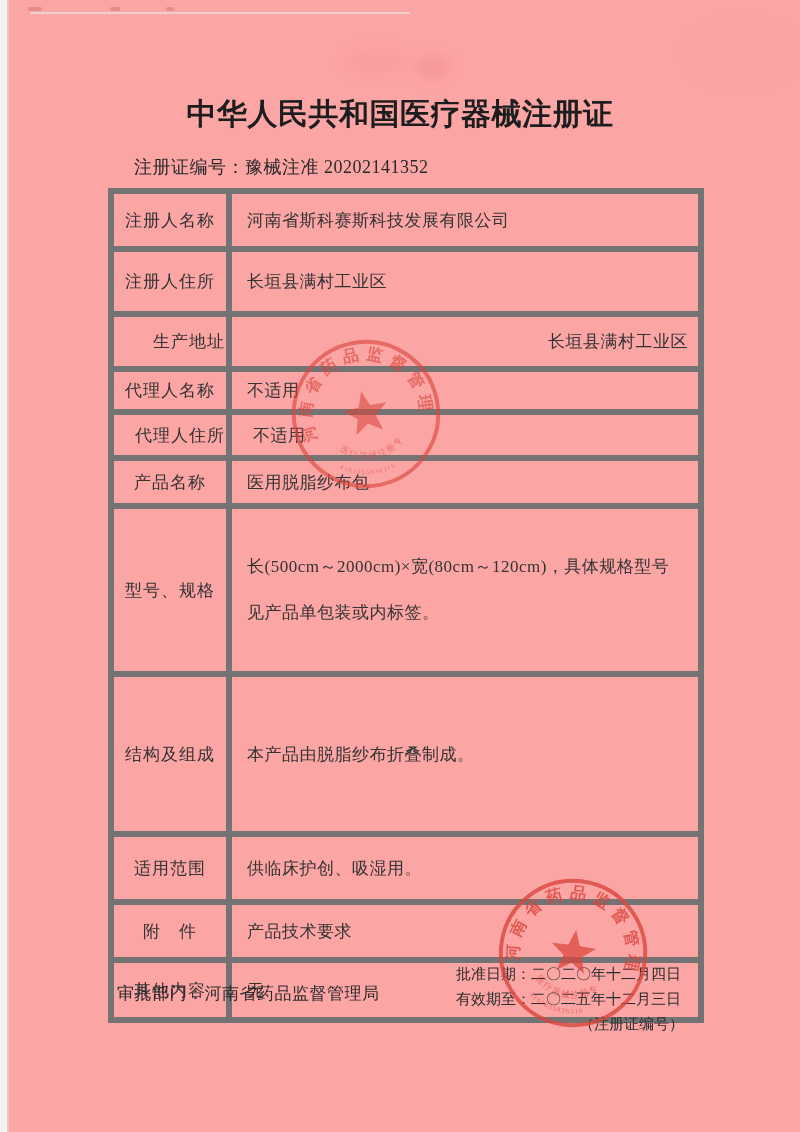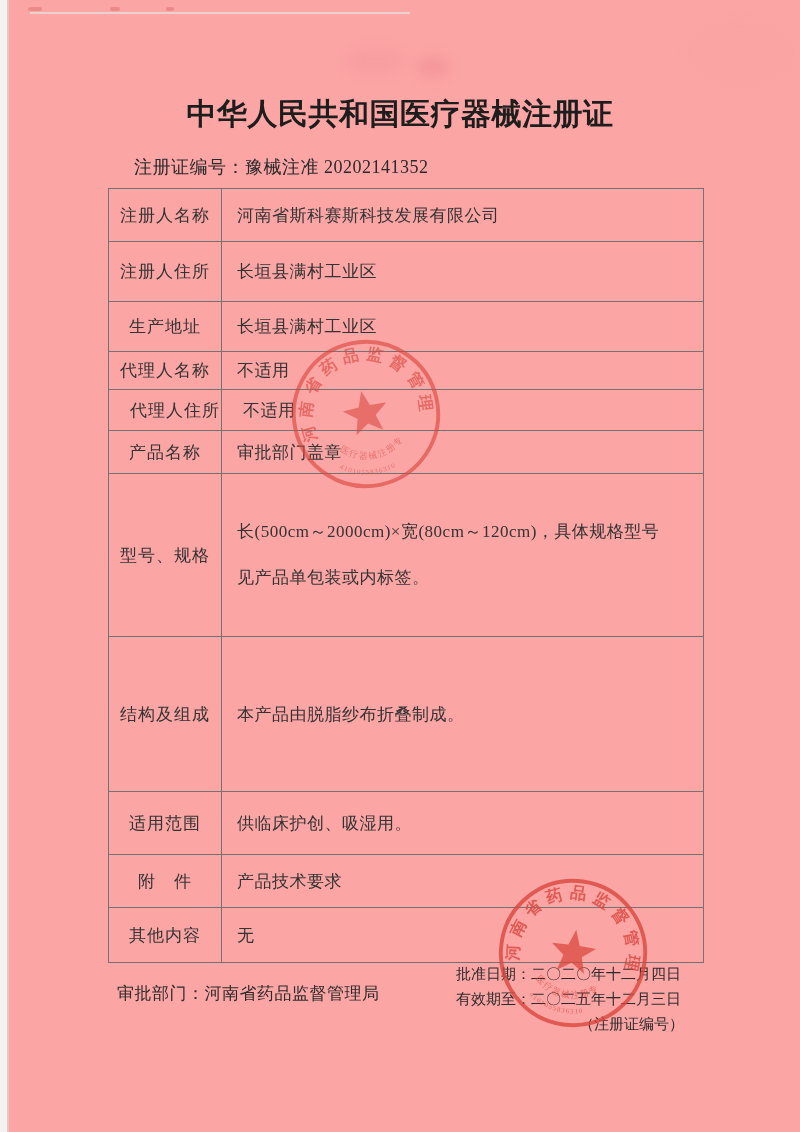--- a/index.html
+++ b/index.html
@@ -29,26 +29,26 @@
   }
   .regno{
     position:absolute;left:134px;top:155px;
     font-size:18px;color:#2a2a2a;letter-spacing:.5px;
   }
   table.cert{
     position:absolute;left:108px;top:188px;width:596px;
     border-collapse:collapse;table-layout:fixed;
   }
   table.cert td{
-    border:1px solid #737373;vertical-align:middle;
+    border:6px solid #737373;vertical-align:middle;
     font-size:17px;color:#333;
   }
   td.lbl{width:110px;text-align:center;letter-spacing:1px;color:#2f2f2f;}
   td.val{padding:2px 10px 2px 15px;letter-spacing:.5px;}
-  tr.r0 td{height:48px;} tr.r1 td{height:55px;} tr.r2 td{height:45px;}
+  tr.r0 td{height:48px;} tr.r1 td{height:55px;} tr.r2 td{height:45px;text-align:right;}
   tr.r3 td{height:33px;} tr.r4 td{height:36px;padding-left:21px;} tr.r5 td{height:38px;}
   tr.r6 td{height:158px;} tr.r7 td{height:150px;} tr.r8 td{height:58px;}
   tr.r9 td{height:48px;} tr.r10 td{height:50px;} tr.r11 td{height:41px;}
   tr.r6 td.val{line-height:46px;padding-right:28px;}
 
   .foot-left{
     position:absolute;left:117px;top:982px;
     font-size:17px;color:#2b2b2b;letter-spacing:.5px;
   }
   .foot-right{
@@ -103,21 +103,21 @@
       <tr class="r3">
         <td class="lbl">代理人名称</td>
         <td class="val">不适用</td>
       </tr>
       <tr class="r4">
         <td class="lbl">代理人住所</td>
         <td class="val">不适用</td>
       </tr>
       <tr class="r5">
         <td class="lbl">产品名称</td>
-        <td class="val">审批部门盖章</td>
+        <td class="val">医用脱脂纱布包</td>
       </tr>
       <tr class="r6">
         <td class="lbl">型号、规格</td>
         <td class="val">长(500cm～2000cm)×宽(80cm～120cm)，具体规格型号见产品单包装或内标签。</td>
       </tr>
       <tr class="r7">
         <td class="lbl">结构及组成</td>
         <td class="val">本产品由脱脂纱布折叠制成。</td>
       </tr>
       <tr class="r8">

